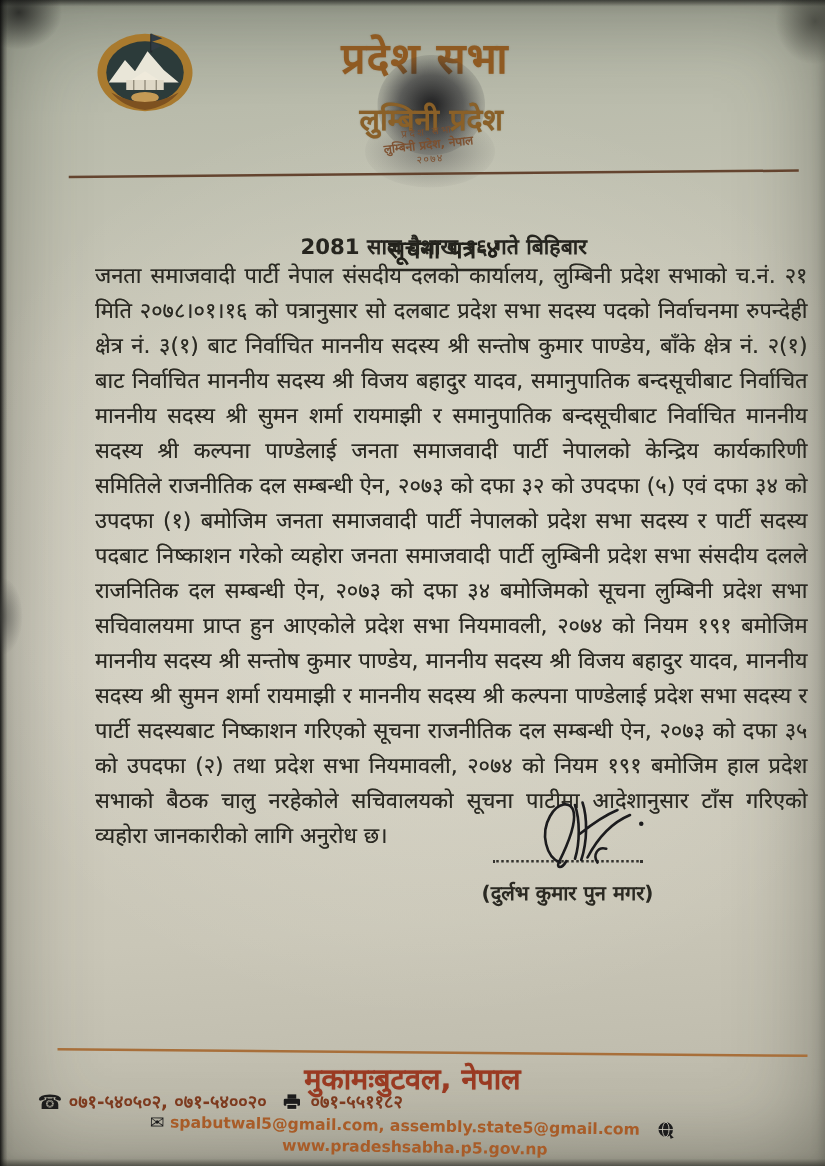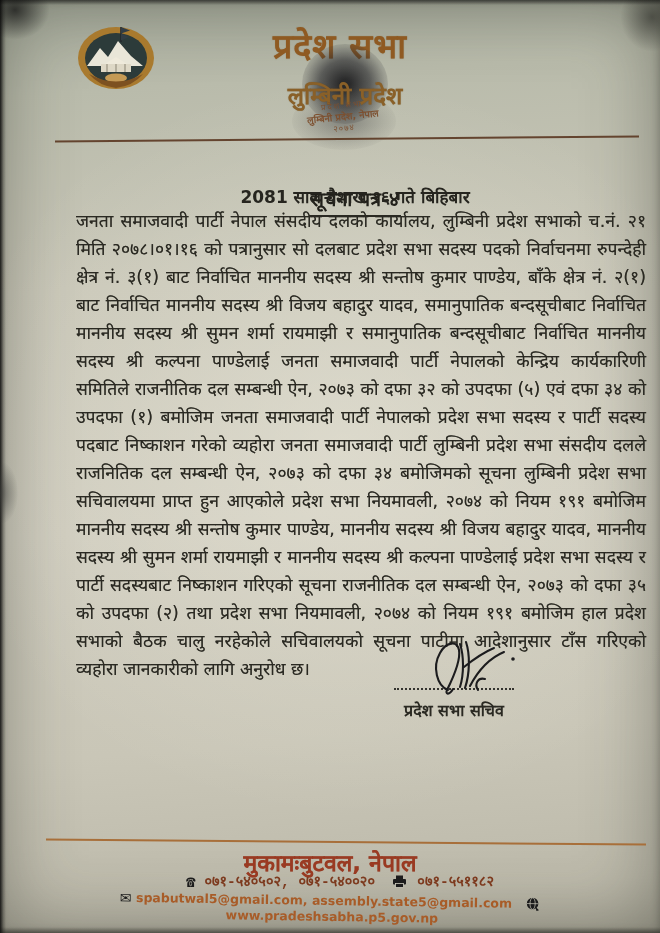--- a/index.html
+++ b/index.html
@@ -62,22 +62,22 @@
   .sig-scribble{display:block;margin:0 auto 0 52px;}
   .sig-dotted{width:120px;margin:-12px auto 0 auto;border-bottom:2.6px dotted #34332f;}
   .sig-name{margin-top:13px;font-size:16px;font-weight:600;color:#2a2922;}
   .sig-role{margin-top:9px;font-size:16px;font-weight:600;color:#2a2922;}
 
   
   .footer-rule{position:absolute;left:46px;top:841px;width:600px;height:2.2px;
     background:#a86f3a;transform:rotate(0.5deg);}
   .address{position:absolute;left:30px;top:846px;width:600px;text-align:center;
     font-size:23px;font-weight:bold;color:#9a3a22;text-shadow:0 0 0.6px rgba(130,50,25,0.5);}
-  .phone-line{position:absolute;left:30px;top:870px;width:620px;text-align:center;
-    font-size:14.5px;font-weight:bold;color:#7d3a1e;font-family:Liberation Mono, monospace;}
+  .phone-line{position:absolute;left:30px;top:870px;width:620px;text-align:left;
+    font-size:14.5px;font-weight:bold;color:#7d3a1e;}
   .phone-line .glyph{color:#1c1c1c;font-size:16px;vertical-align:-1px;}
   .phone-line svg{vertical-align:-2px;margin:0 2px 0 8px;}
   .email-line{position:absolute;left:18px;top:893px;width:628px;text-align:center;
     font-size:12.5px;font-weight:600;color:#a85c28;transform:rotate(0.9deg);}
   .email-line .glyph{color:#1c1c1c;font-size:14px;vertical-align:-1px;}
   .email-line svg{vertical-align:-3px;margin:0 4px 0 10px;}
   .nb{white-space:nowrap;}
 </style>
 </head>
 <body>
@@ -131,21 +131,21 @@
     <svg class="sig-scribble" width="104" height="64" viewBox="0 0 104 64">
       <path d="M30,54 C19,50 14,31 22,17 C28,6 39,4 41,14 C43,25 35,42 29,54 C27,58 31,60 35,53
                M42,8 C46,20 46,38 42,51
                M48,6 C52,18 52,37 47,52
                M46,31 C56,23 64,17 76,12
                M52,50 C62,31 74,21 86,16
                M60,54 C56,48 60,41 67,43" stroke="#1c1c1e" stroke-width="2.1" fill="none" stroke-linecap="round"></path>
       <circle cx="95" cy="23" r="1.8" fill="#1c1c1e"></circle>
     </svg>
     <div class="sig-dotted"></div>
-    <div class="sig-role">प्रदेश सभा सचिव</div>
+    <div class="sig-name">(दुर्लभ कुमार पुन मगर)</div>
   </div>
 
   <div class="footer-rule"></div>
   <div class="address">मुकामःबुटवल, नेपाल</div>
 
   <div class="phone-line">
     <span class="glyph">☎</span>
     <span class="nb">०७१-५४०५०२, ०७१-५४००२०</span>
     <svg width="15" height="13" viewBox="0 0 15 13">
       <rect x="4" y="0.5" width="7" height="3.5" fill="#1c1c1c"></rect>

